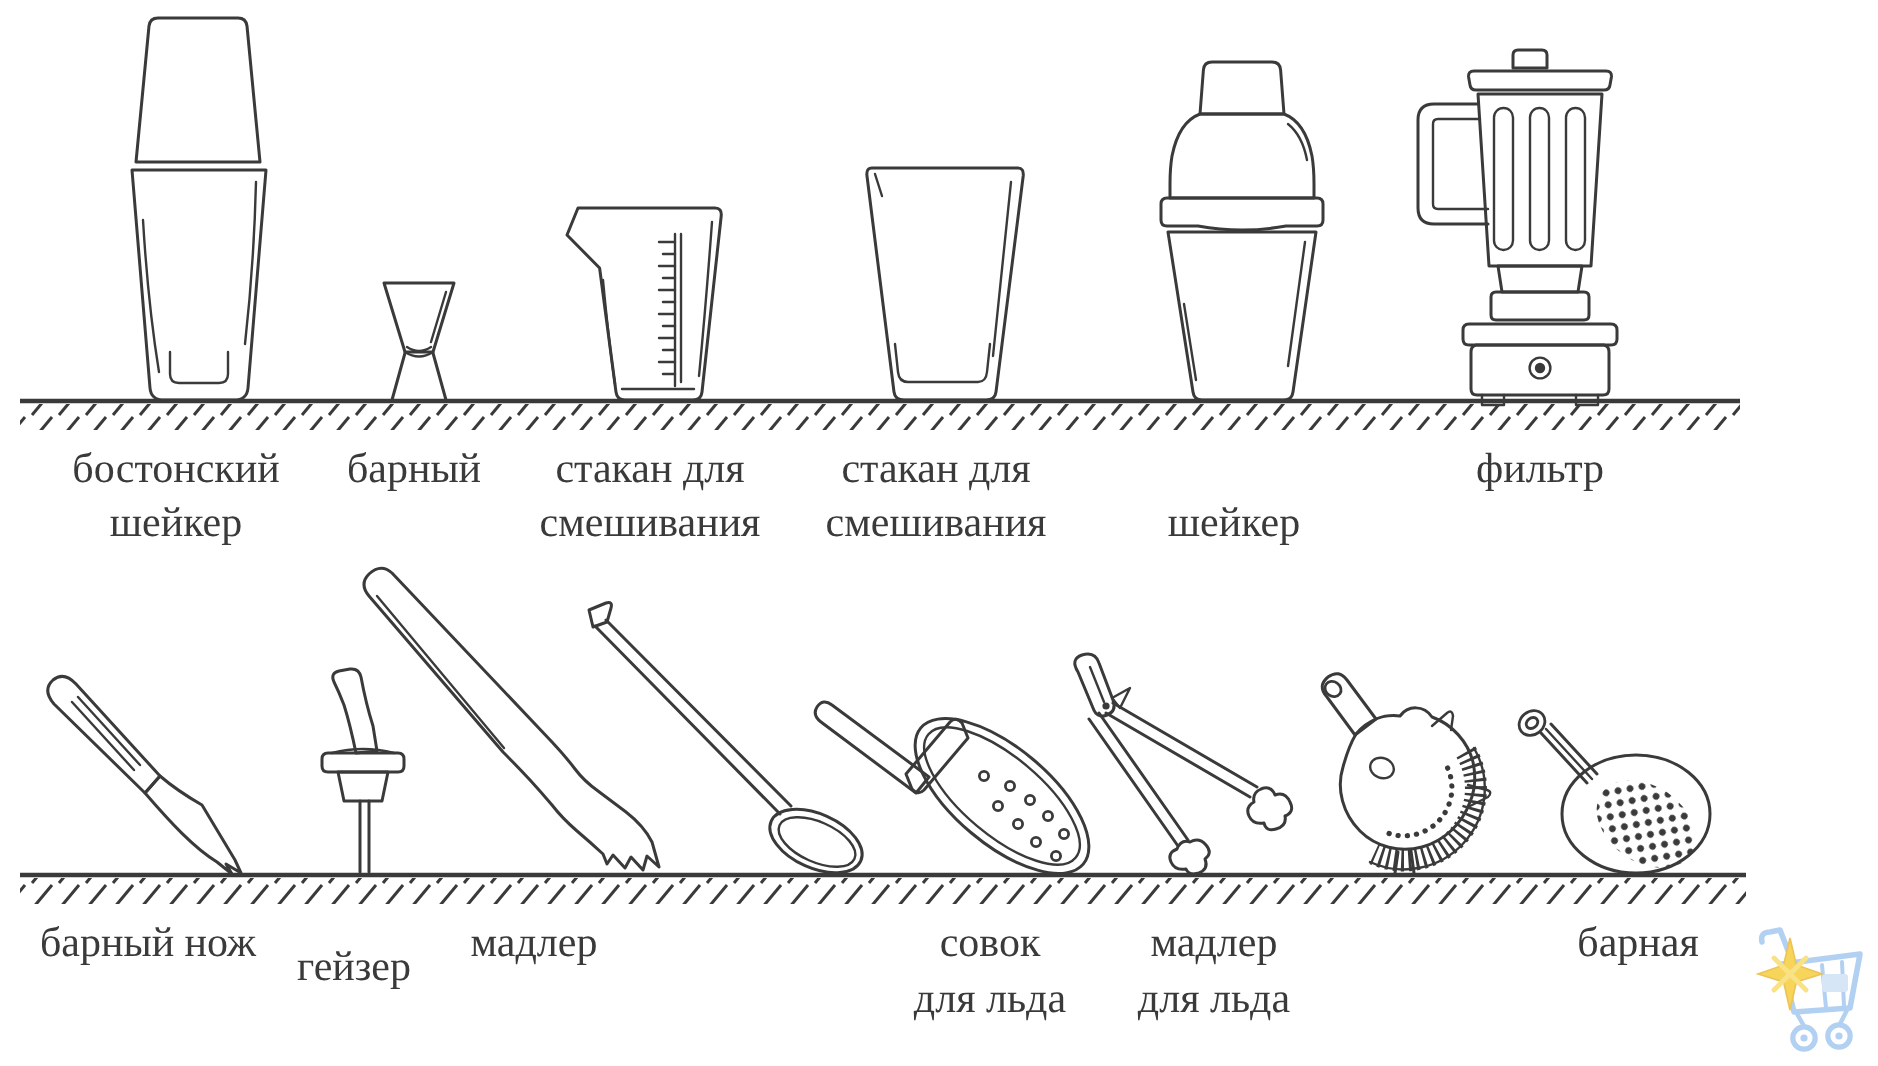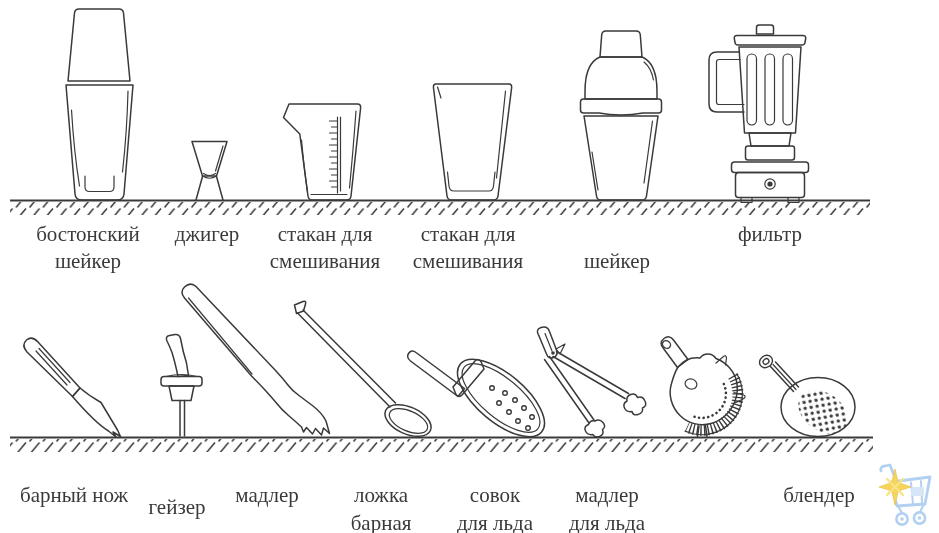--- a/index.html
+++ b/index.html
@@ -9,21 +9,21 @@
   }
   svg.scene{position:absolute;left:0;top:0;width:939px;height:533px;}
   .ln{fill:none;stroke:#3a3a3a;stroke-width:1.5;stroke-linecap:round;stroke-linejoin:round;}
   .thin{stroke-width:1.2;}
   .dk{fill:#3a3a3a;stroke:none;}
   .hole{fill:#ffffff;stroke:#3a3a3a;stroke-width:1.4;}
   .lbl{
     position:absolute;transform:translateX(-50%);text-align:center;
     font-size:21px;line-height:27px;color:#3a3a3a;white-space:nowrap;
   }
-  .lbl.r2{line-height:28px;margin-top:24px;}
+  .lbl.r2{line-height:28px;}
   svg.watermark{position:absolute;left:874px;top:458px;width:64px;height:72px;opacity:.85;}
 </style>
 </head>
 <body>
 
 <div class="canvas">
 
   <svg class="scene" viewBox="0 0 939 533" aria-hidden="true">
     <defs>
       <pattern id="hatch" width="13.5" height="13" patternUnits="userSpaceOnUse">
@@ -177,21 +177,21 @@
       <ellipse class="ln" cx="818" cy="407" rx="37" ry="29.5"></ellipse>
       <ellipse cx="823" cy="412" rx="27" ry="19" fill="url(#dotpat)" stroke="none" transform="rotate(35 823 412)"></ellipse>
     </g>
   </svg>
 
   <div class="lbl" style="left:88px;top:221px">
     <span>бостонский</span><br>
     <span>шейкер</span>
   </div>
   <div class="lbl" style="left:207px;top:221px">
-    <span>джигер</span>
+    <span>барный</span>
   </div>
   <div class="lbl" style="left:325px;top:221px">
     <span>стакан для</span><br>
     <span>смешивания</span>
   </div>
   <div class="lbl" style="left:468px;top:221px">
     <span>стакан для</span><br>
     <span>смешивания</span>
   </div>
   <div class="lbl" style="left:617px;top:221px">
@@ -204,34 +204,30 @@
 
   <div class="lbl r2" style="left:74px;top:457px">
     <span>барный нож</span>
   </div>
   <div class="lbl r2" style="left:177px;top:469px">
     <span>гейзер</span>
   </div>
   <div class="lbl r2" style="left:267px;top:457px">
     <span>мадлер</span>
   </div>
-  <div class="lbl r2" style="left:381px;top:457px">
-    <span>ложка</span><br>
-    <span>барная</span>
-  </div>
   <div class="lbl r2" style="left:495px;top:457px">
     <span>совок</span><br>
     <span>для льда</span>
   </div>
   <div class="lbl r2" style="left:607px;top:457px">
     <span>мадлер</span><br>
     <span>для льда</span>
   </div>
   <div class="lbl r2" style="left:819px;top:457px">
-    <span>блендер</span>
+    <span>барная</span>
   </div>
 
   <svg class="watermark" viewBox="0 0 64 72" aria-hidden="true">
     <g fill="none" stroke="#a5c8ef" stroke-width="2.8" stroke-linecap="round" stroke-linejoin="round">
       <path d="M7,13 Q6,8 11,8 L16,7 L23,25"></path>
       <path d="M17,24 L56,19 L51,46 L23,48 Z"></path>
       <path d="M37,24.5 L39,46 M47,23 L48,45" stroke-width="2"></path>
       <path d="M24,48 L28,55 M50,46 L46,54" stroke-width="2.2"></path>
     </g>
     <rect x="37" y="29" width="13" height="9" rx="1.5" fill="#cfe2f6"></rect>

